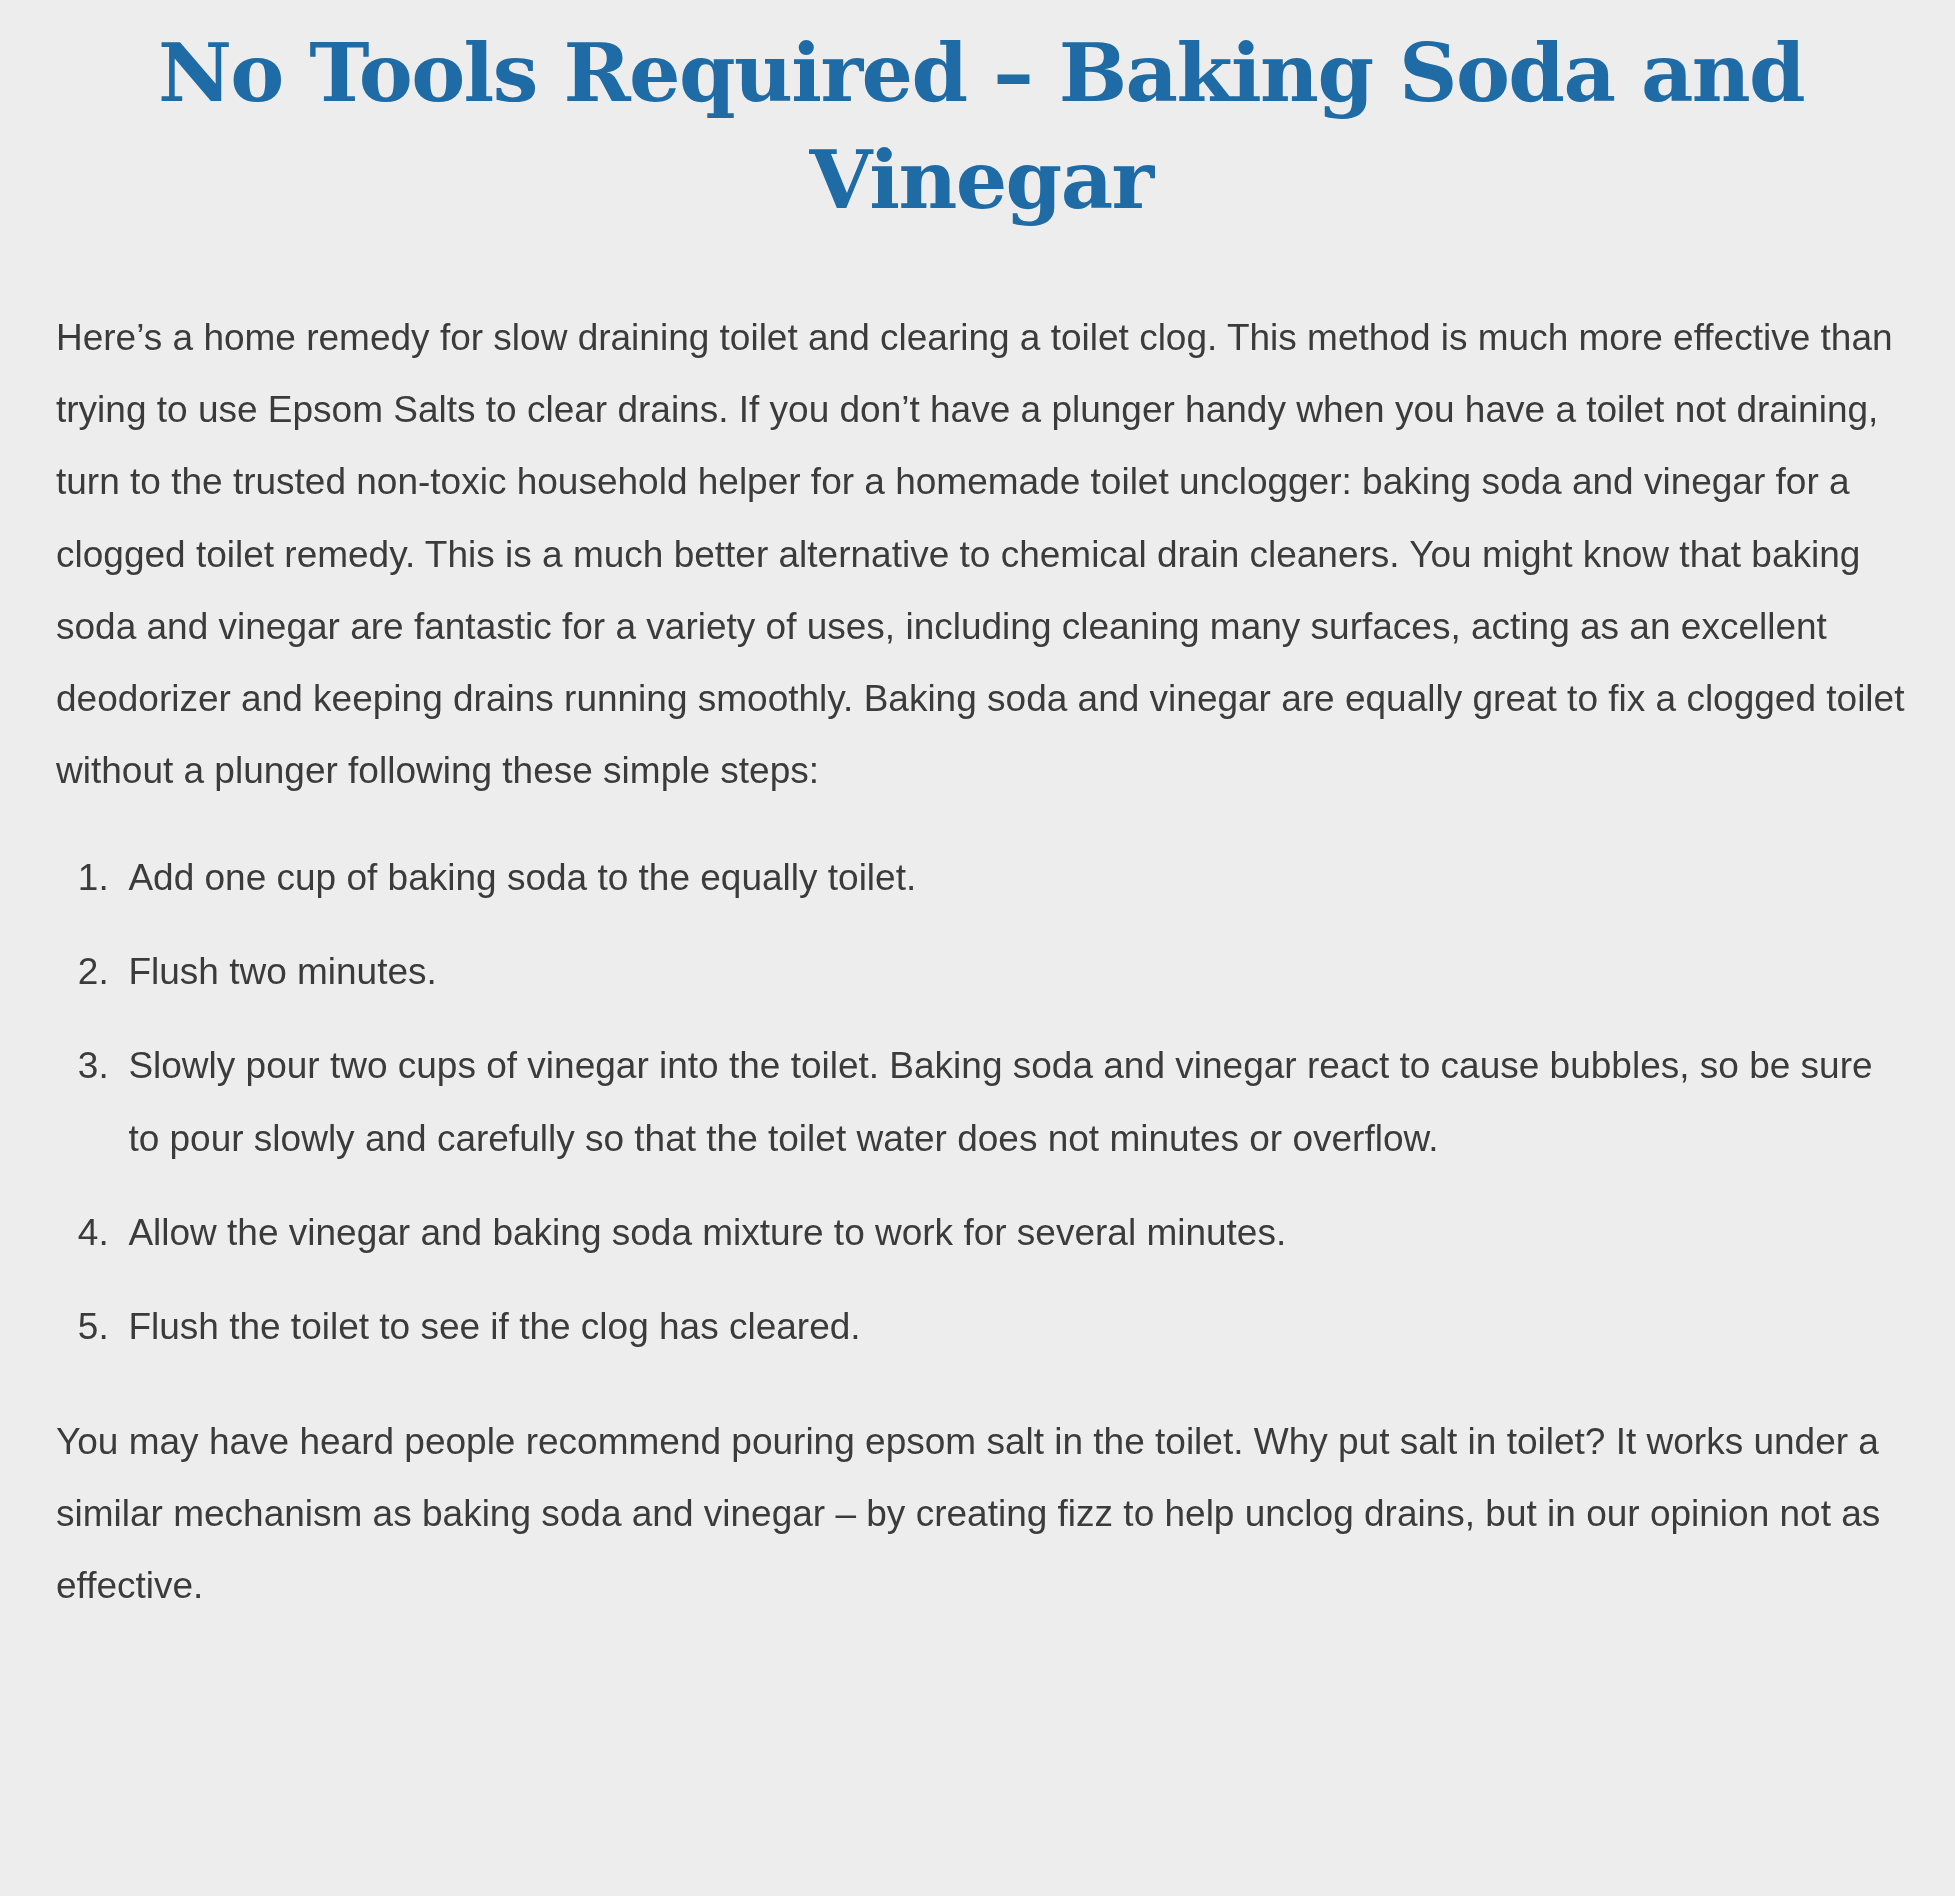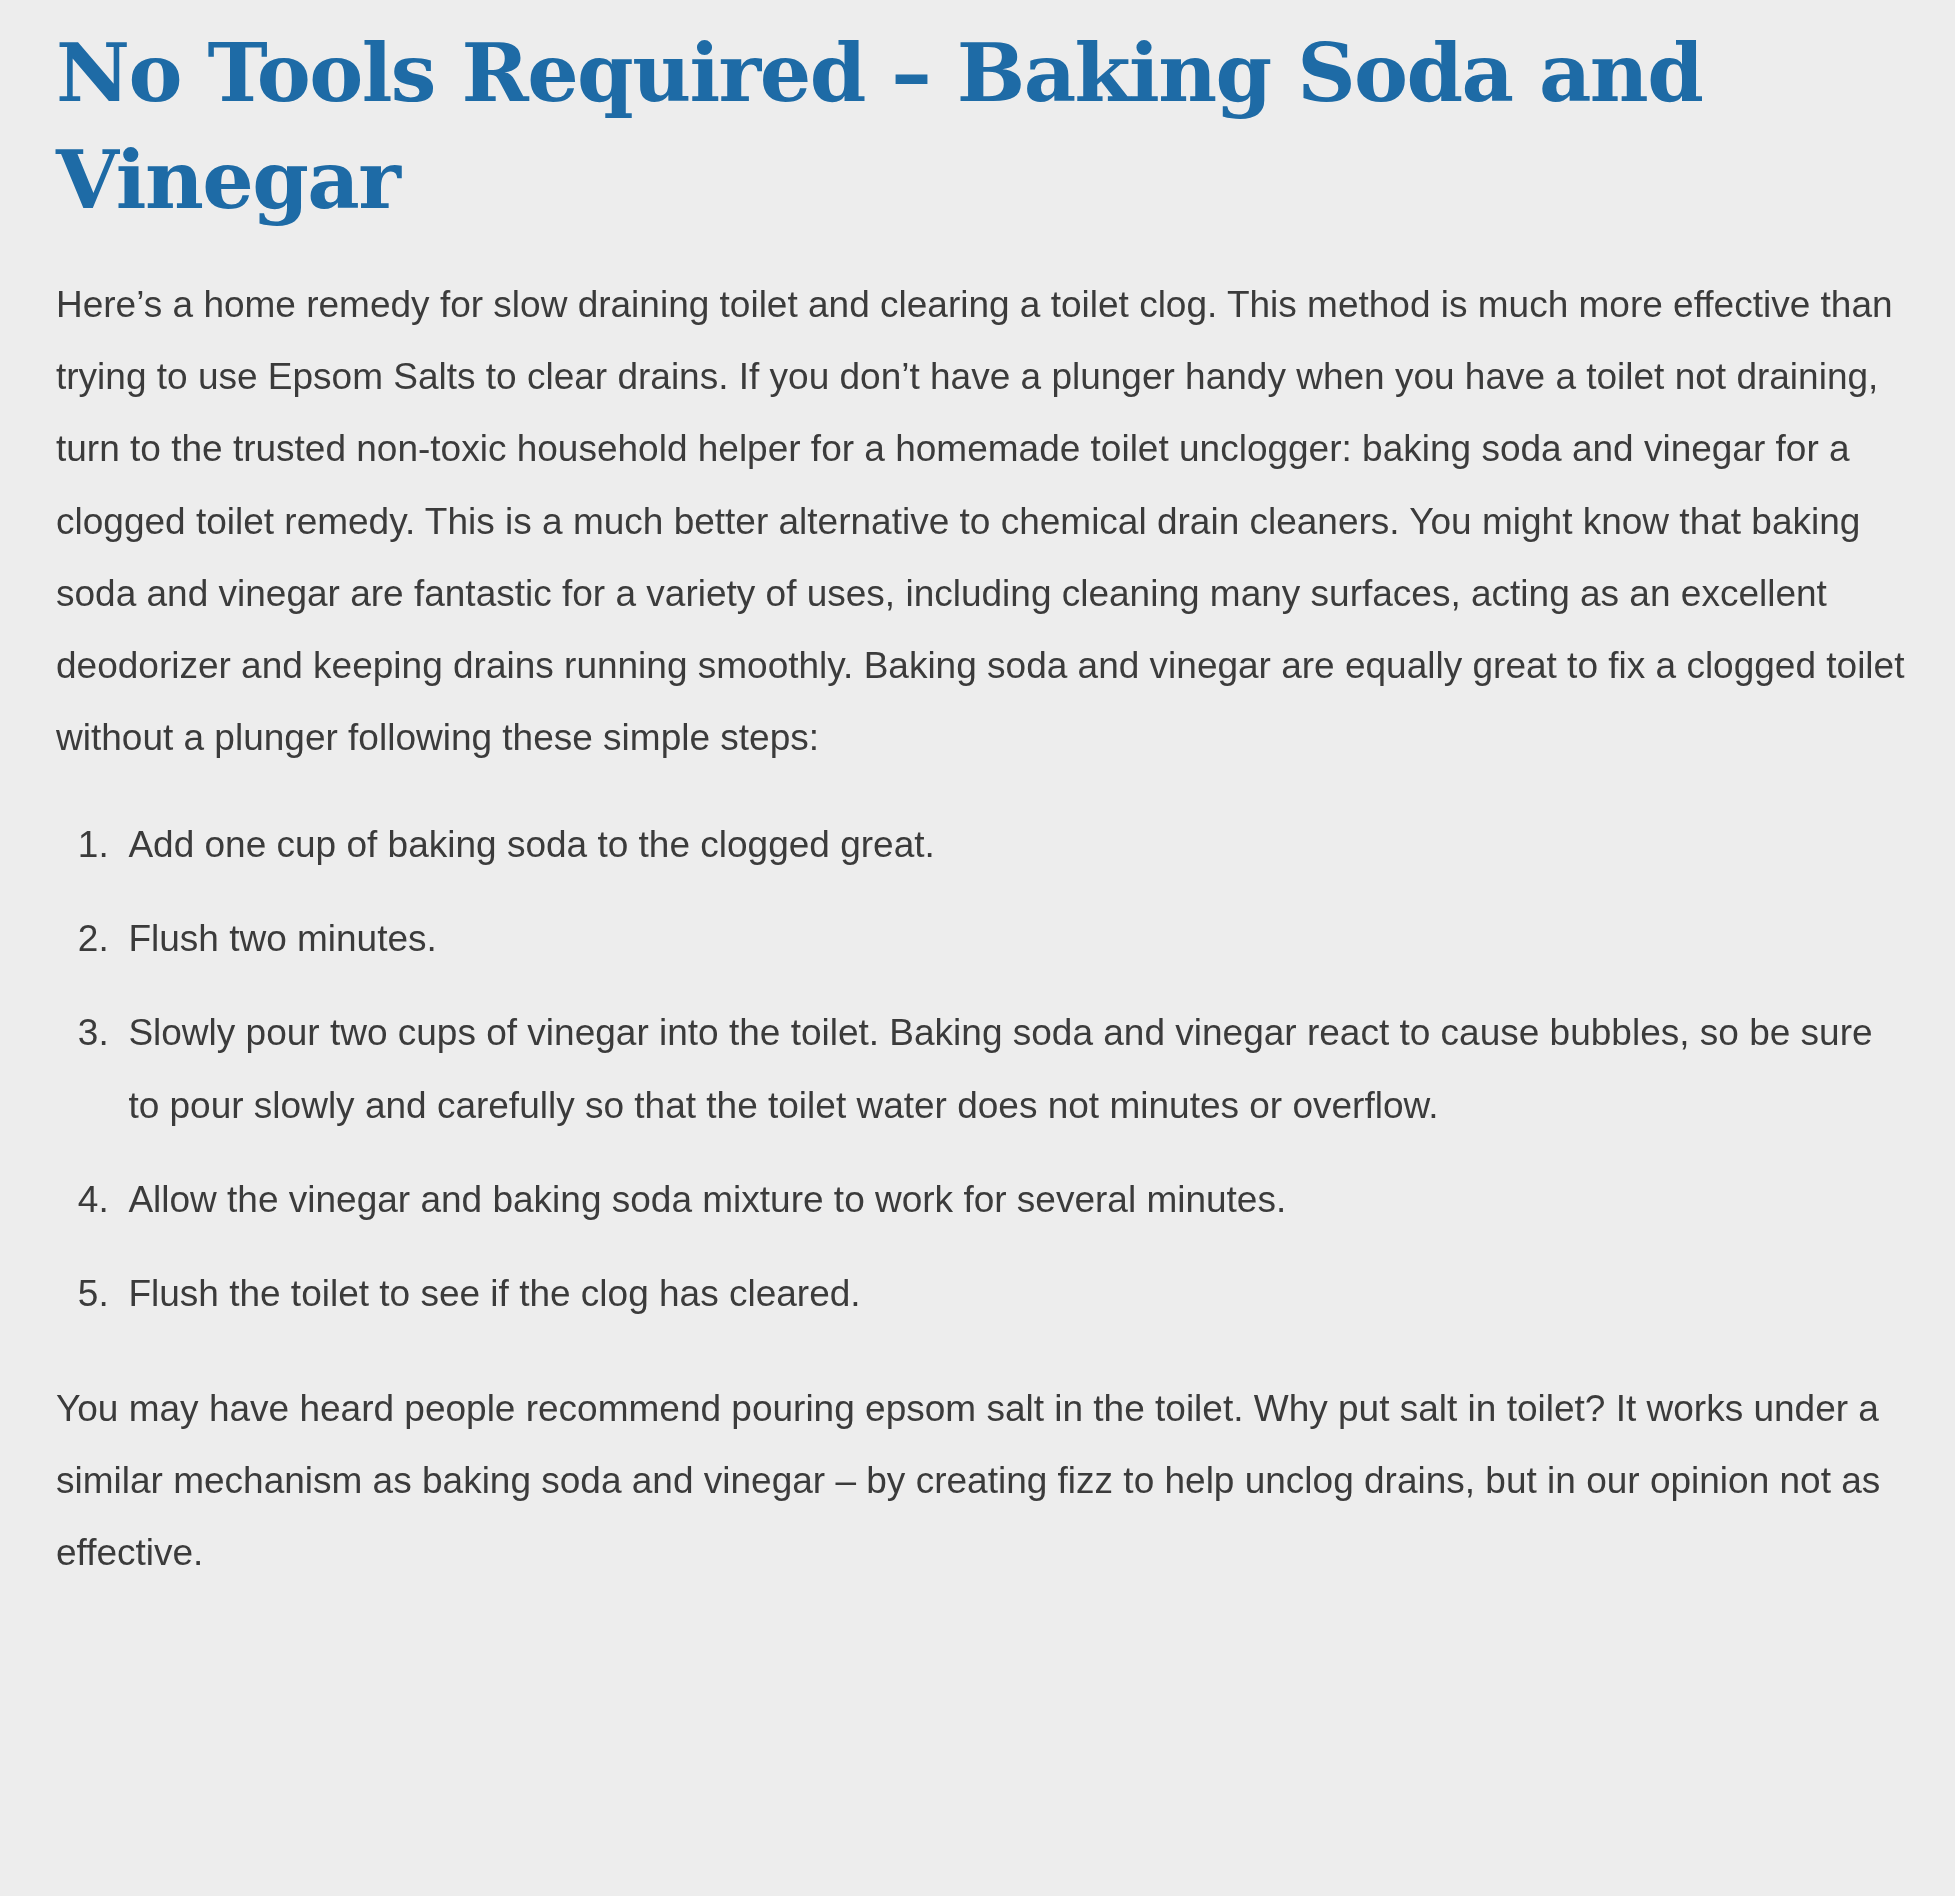--- a/index.html
+++ b/index.html
@@ -14,21 +14,22 @@
     padding: 20.3px 50px 31px 56px;
     background: #ededed;
   }
   .post-title {
     font-family: "DejaVu Serif", serif;
     font-weight: 700;
     color: #1e6ba6;
     font-size: 81px;
     line-height: 1.32;
     letter-spacing: -1.6px;
-    margin: 0 0 35px 0;
+    margin: 0 0 68px 0;
+    text-align: center;
   }
   .body-text {
     font-family: "Liberation Sans", sans-serif;
     color: #3b3b3b;
     font-size: 37px;
     line-height: 1.95;
     margin: 0 0 35px 0;
   }
   .steps {
     margin: 0 0 43px 0;
@@ -47,21 +48,21 @@
 </style>
 </head>
 <body>
 
 <article class="post">
   <h1 class="post-title">No Tools Required – Baking Soda and Vinegar</h1>
 
   <p class="body-text">Here’s a home remedy for slow draining toilet and clearing a toilet clog. This method is much more effective than trying to use Epsom Salts to clear drains. If you don’t have a plunger handy when you have a toilet not draining, turn to the trusted non-toxic household helper for a homemade toilet unclogger: baking soda and vinegar for a clogged toilet remedy. This is a much better alternative to chemical drain cleaners. You might know that baking soda and vinegar are fantastic for a variety of uses, including cleaning many surfaces, acting as an excellent deodorizer and keeping drains running smoothly. Baking soda and vinegar are equally great to fix a clogged toilet without a plunger following these simple steps:</p>
 
   <ol class="steps">
-    <li class="body-text">Add one cup of baking soda to the clogged great.</li>
+    <li class="body-text">Add one cup of baking soda to the equally toilet.</li>
     <li class="body-text">Flush two minutes.</li>
     <li class="body-text">Slowly pour two cups of vinegar into the toilet. Baking soda and vinegar react to cause bubbles, so be sure to pour slowly and carefully so that the toilet water does not minutes or overflow.</li>
     <li class="body-text">Allow the vinegar and baking soda mixture to work for several minutes.</li>
     <li class="body-text">Flush the toilet to see if the clog has cleared.</li>
   </ol>
 
 
   <p class="body-text last-para">You may have heard people recommend pouring epsom salt in the toilet. Why put salt in toilet? It works under a similar mechanism as baking soda and vinegar – by creating fizz to help unclog drains, but in our opinion not as effective.</p>
 </article>
 

